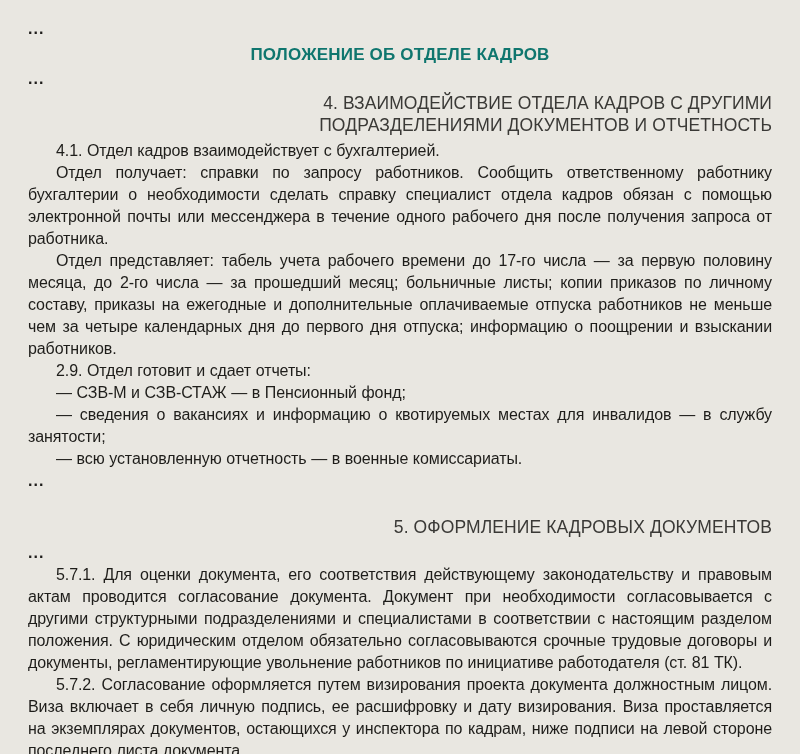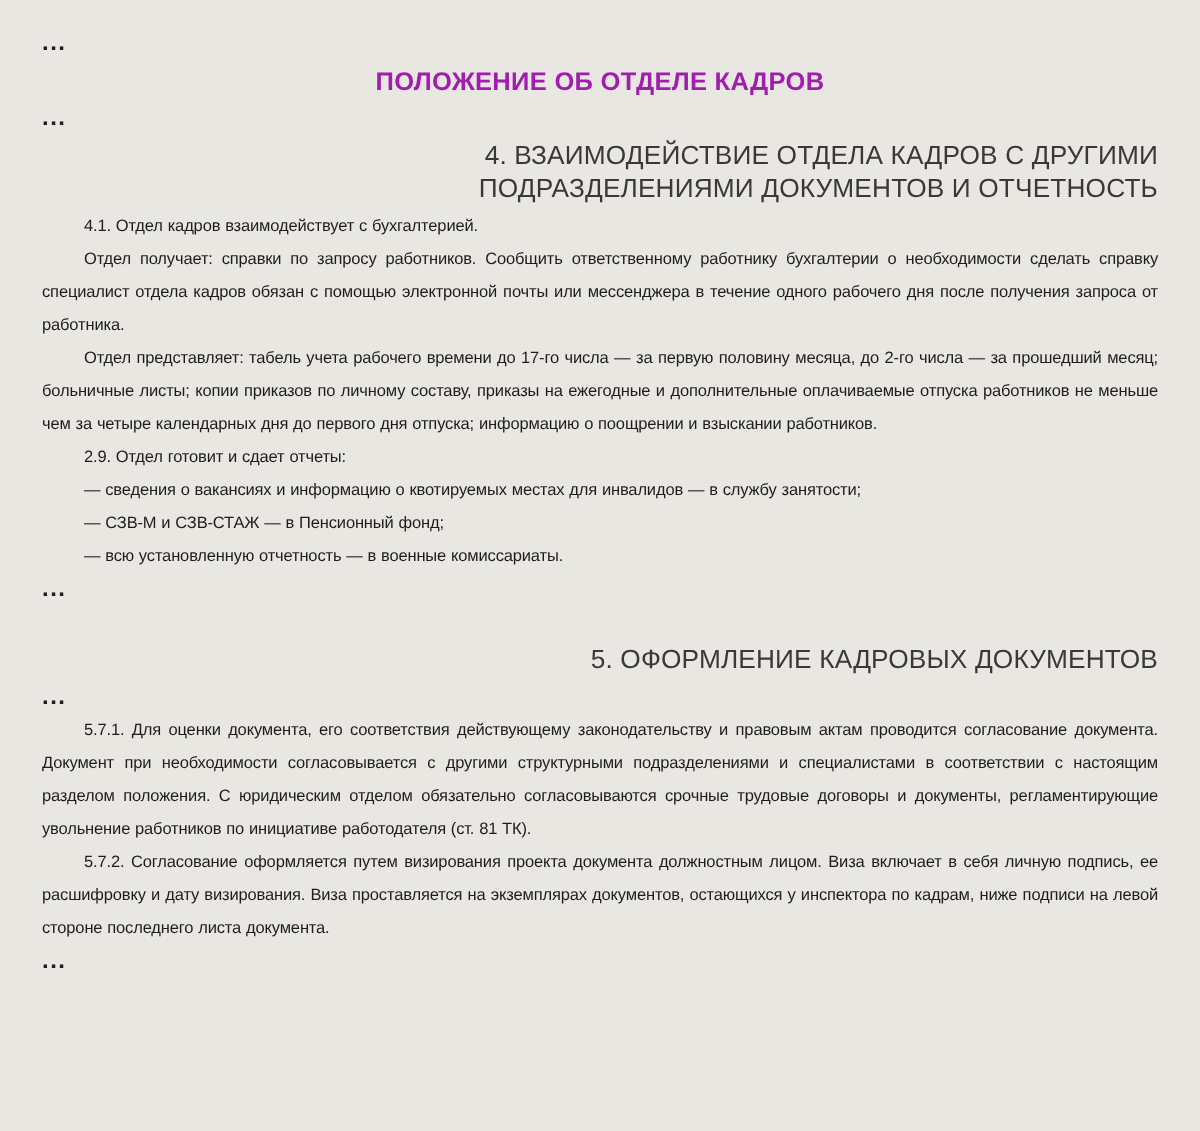--- a/index.html
+++ b/index.html
@@ -21,36 +21,36 @@
     letter-spacing: 1px;
     color: #1e1d1a;
   }
   .title {
     margin: 2px 0 0 0;
     font-size: 17px;
     font-weight: 700;
     text-align: center;
     line-height: 26px;
     letter-spacing: 0.2px;
-    color: #a21caf;
+    color: #0f766e;
   }
   .section-heading {
     margin: 2px 0 4px 0;
     font-size: 17.5px;
     font-weight: 400;
     text-align: right;
     line-height: 22px;
     letter-spacing: 0.1px;
     color: #3a3936;
   }
   .section-heading .hline { display: block; }
   .section-heading.single { margin: 24px 0 4px 0; }
   p.body {
     margin: 0;
-    font-size: 11px;
+    font-size: 16px;
     line-height: 22px;
     text-align: justify;
     text-indent: 28px;
     letter-spacing: -0.1px;
     color: #1e1d1a;
     word-spacing: 0.3px;
   }
 </style>
 </head>
 <body>
@@ -65,22 +65,22 @@
 
   <h2 class="section-heading">
     <span class="hline">4. ВЗАИМОДЕЙСТВИЕ ОТДЕЛА КАДРОВ С ДРУГИМИ</span>
     <span class="hline">ПОДРАЗДЕЛЕНИЯМИ ДОКУМЕНТОВ И ОТЧЕТНОСТЬ</span>
   </h2>
 
   <p class="body">4.1. Отдел кадров взаимодействует с бухгалтерией.</p>
   <p class="body">Отдел получает: справки по запросу работников. Сообщить ответственному работнику бухгалтерии о необходимости сделать справку специалист отдела кадров обязан с помощью электронной почты или мессенджера в течение одного рабочего дня после получения запроса от работника.</p>
   <p class="body">Отдел представляет: табель учета рабочего времени до 17-го числа — за первую половину месяца, до 2-го числа — за прошедший месяц; больничные листы; копии приказов по личному составу, приказы на ежегодные и дополнительные оплачиваемые отпуска работников не меньше чем за четыре календарных дня до первого дня отпуска; информацию о поощрении и взыскании работников.</p>
   <p class="body">2.9. Отдел готовит и сдает отчеты:</p>
+  <p class="body">— СЗВ-М и СЗВ-СТАЖ — в Пенсионный фонд;</p>
   <p class="body">— сведения о вакансиях и информацию о квотируемых местах для инвалидов — в службу занятости;</p>
-  <p class="body">— СЗВ-М и СЗВ-СТАЖ — в Пенсионный фонд;</p>
   <p class="body">— всю установленную отчетность — в военные комиссариаты.</p>
 
   <div class="dots">...</div>
 
   <h2 class="section-heading single">5. ОФОРМЛЕНИЕ КАДРОВЫХ ДОКУМЕНТОВ</h2>
 
   <div class="dots">...</div>
 
   <p class="body">5.7.1. Для оценки документа, его соответствия действующему законодательству и правовым актам проводится согласование документа. Документ при необходимости согласовывается с другими структурными подразделениями и специалистами в соответствии с настоящим разделом положения. С юридическим отделом обязательно согласовываются срочные трудовые договоры и документы, регламентирующие увольнение работников по инициативе работодателя (ст. 81 ТК).</p>
   <p class="body">5.7.2. Согласование оформляется путем визирования проекта документа должностным лицом. Виза включает в себя личную подпись, ее расшифровку и дату визирования. Виза проставляется на экземплярах документов, остающихся у инспектора по кадрам, ниже подписи на левой стороне последнего листа документа.</p>

